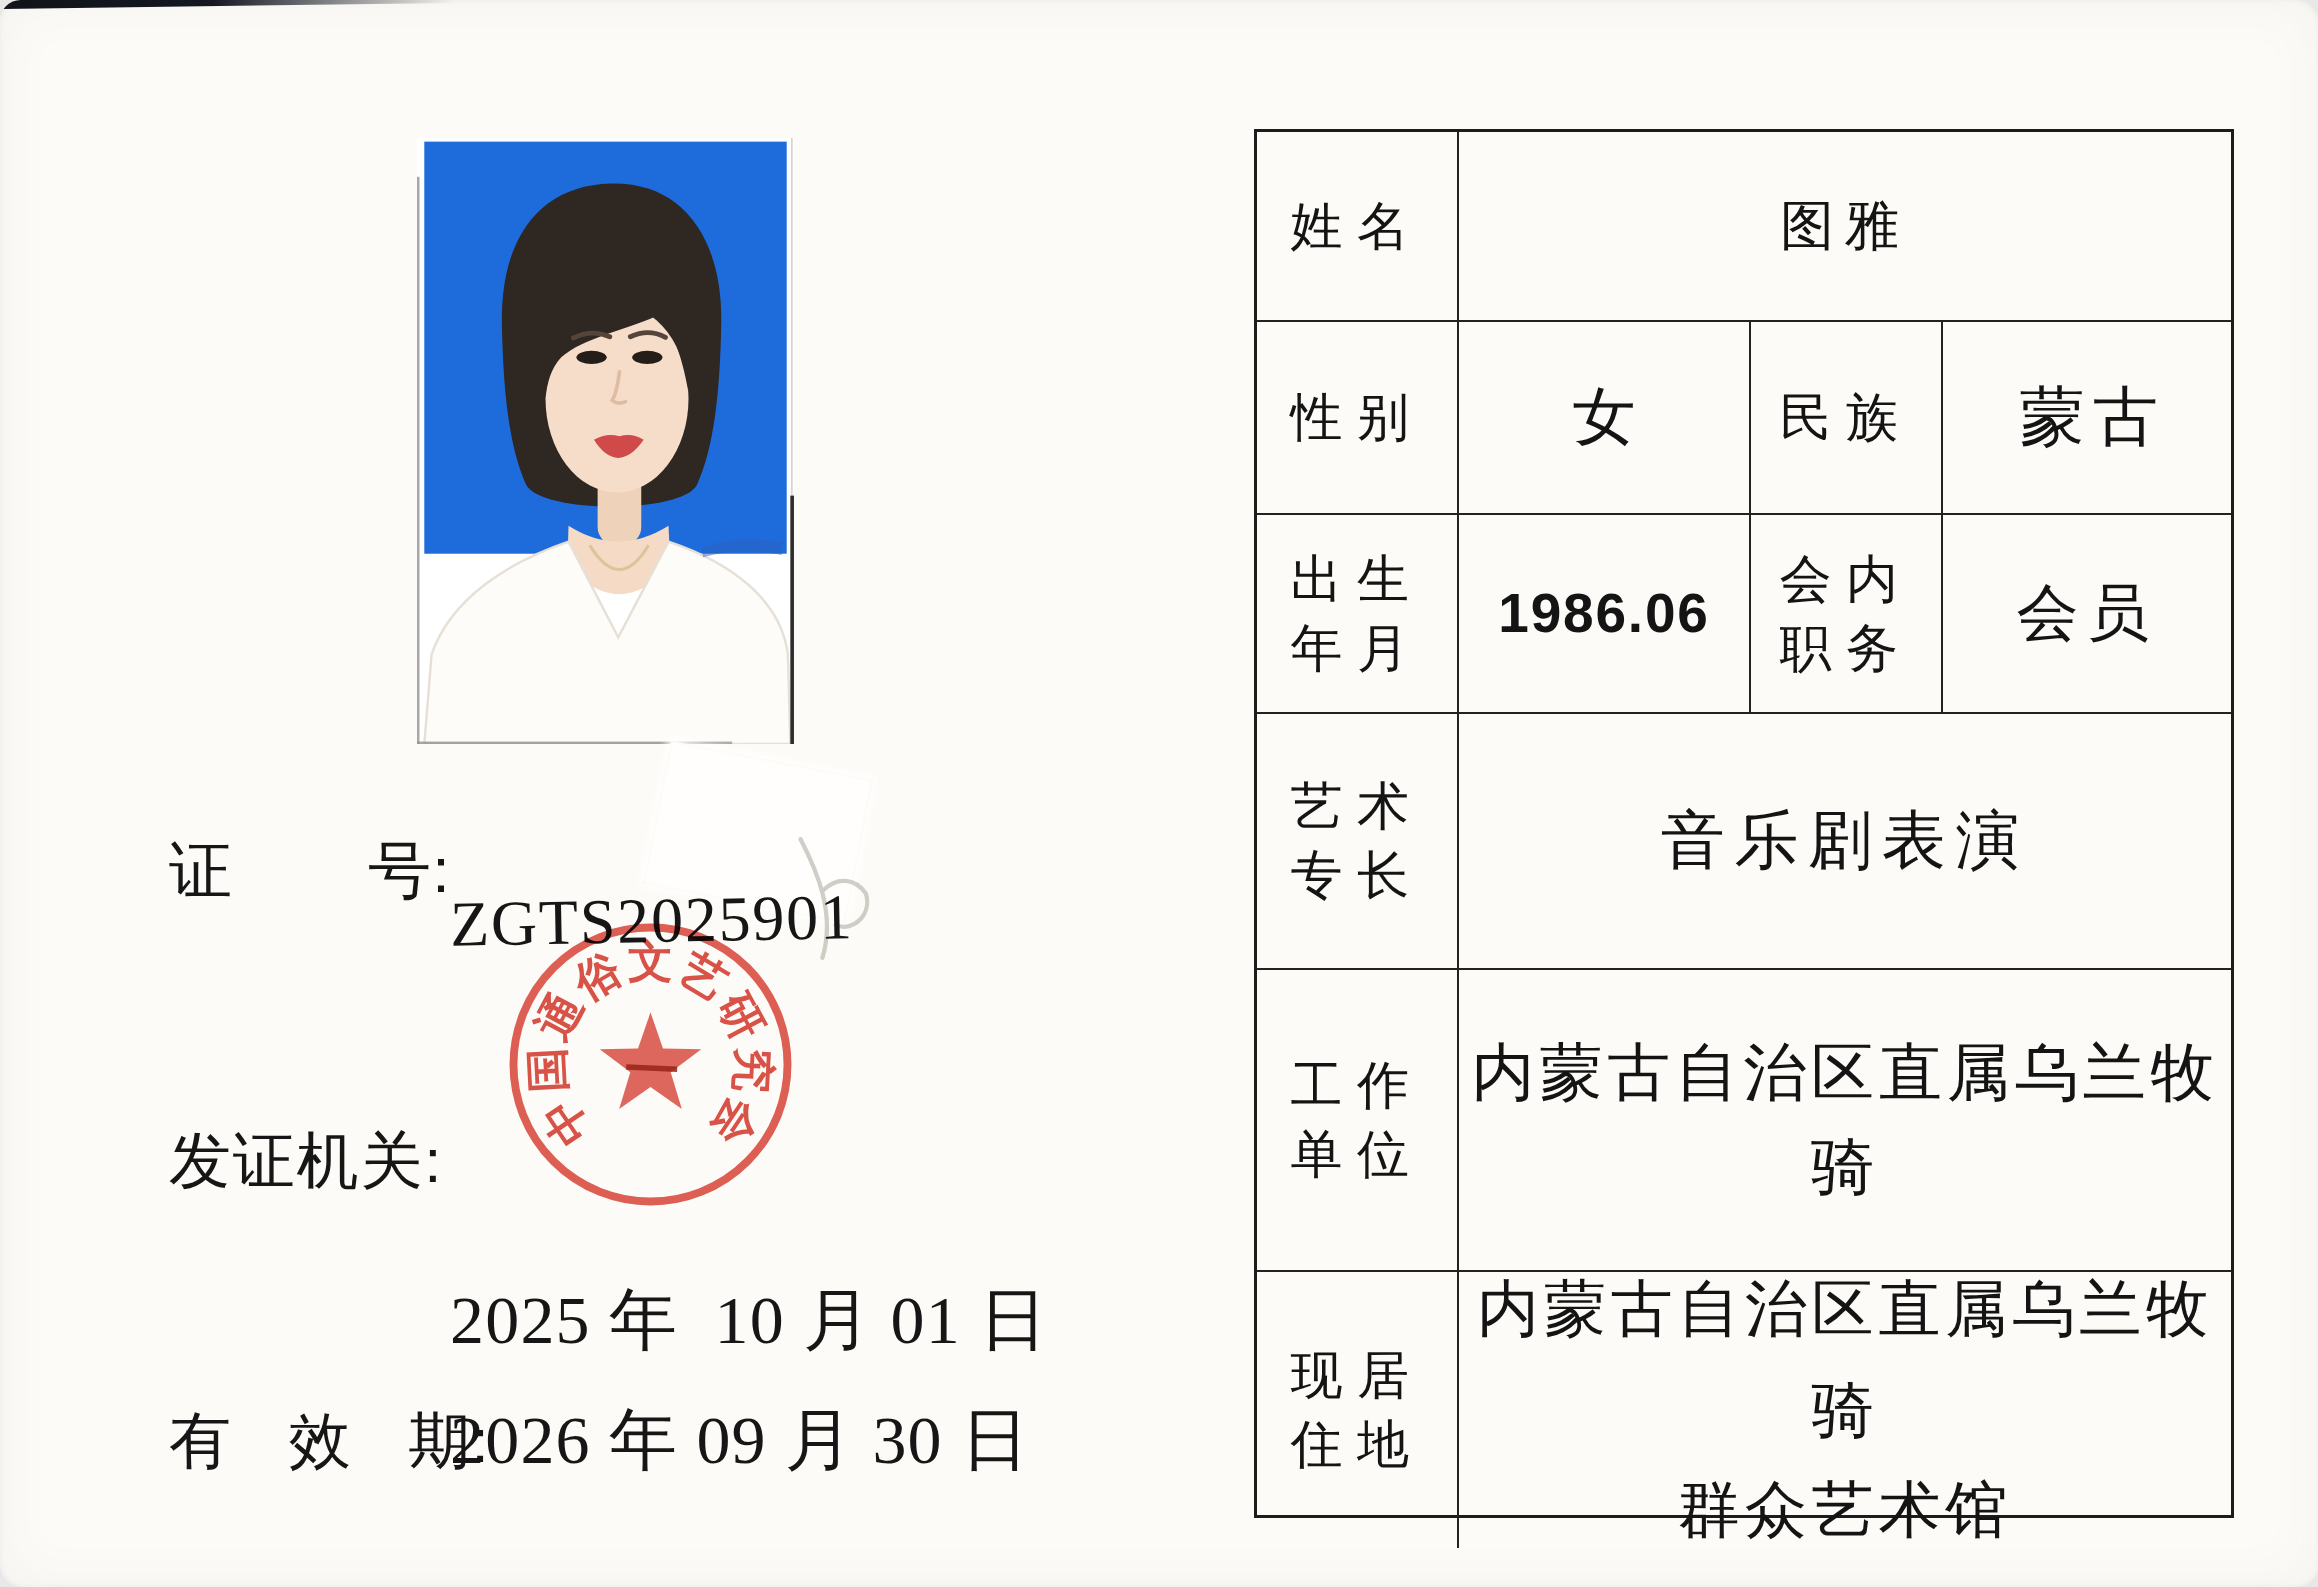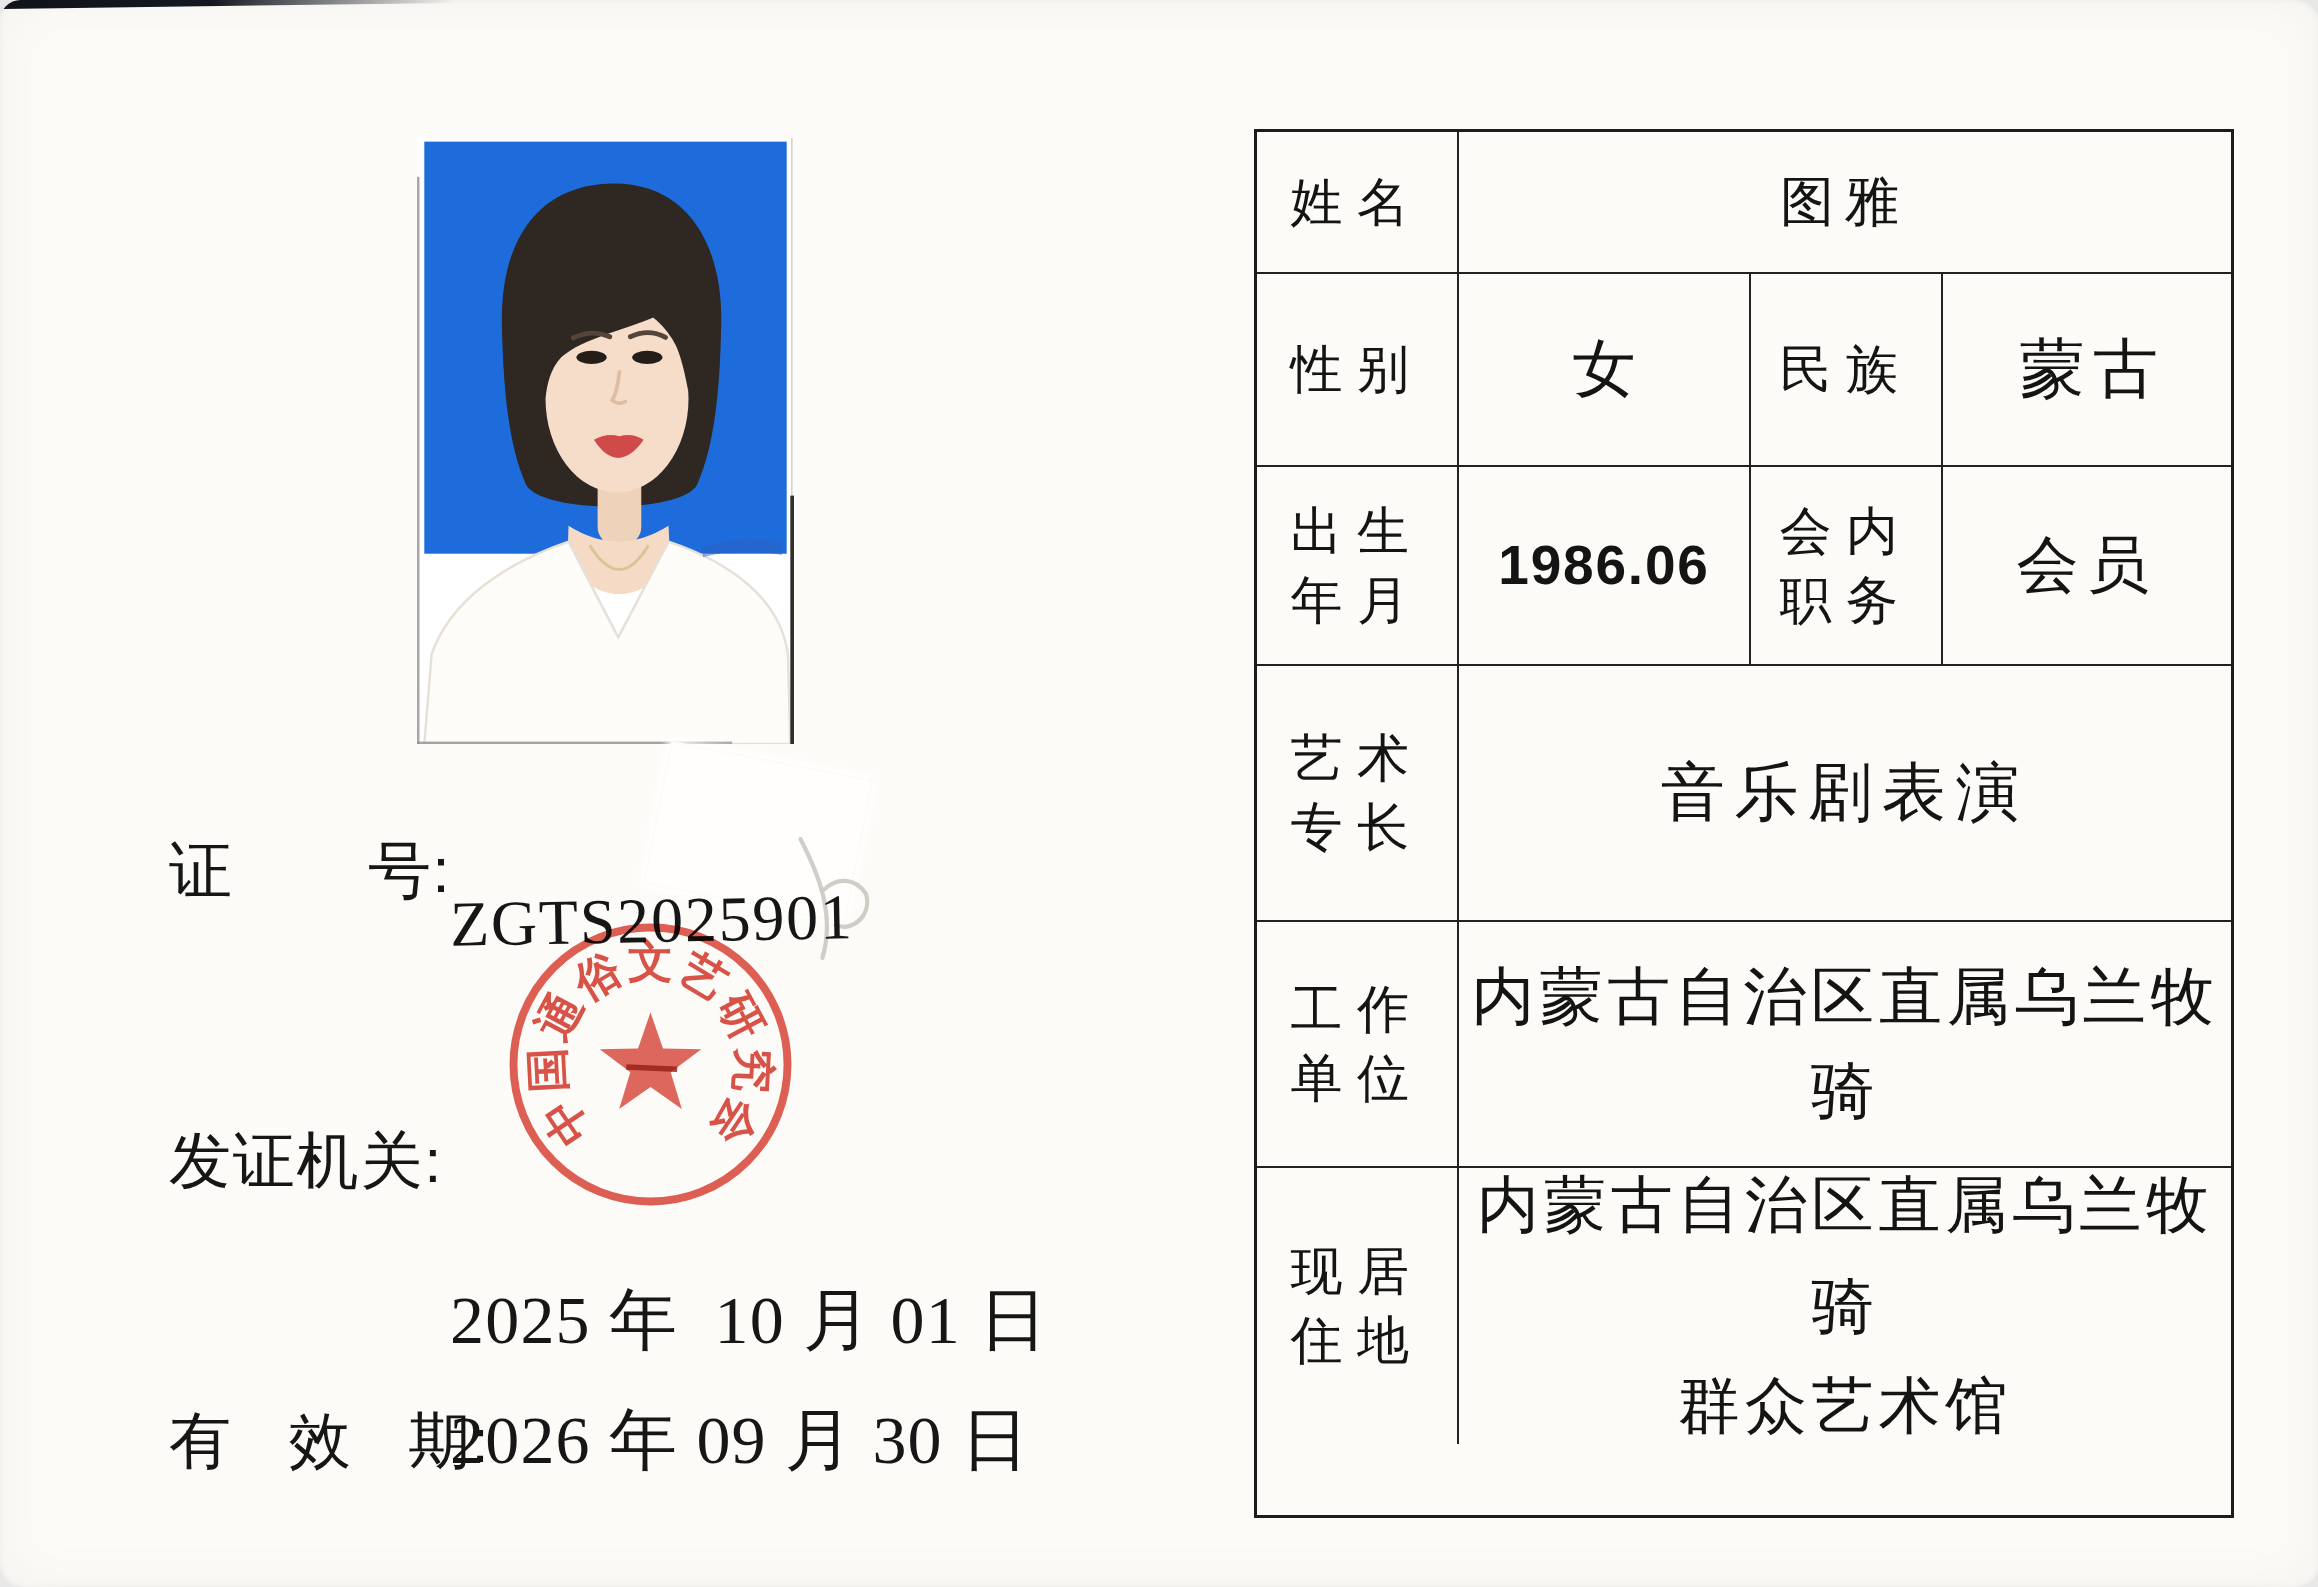--- a/index.html
+++ b/index.html
@@ -134,21 +134,21 @@
         <text class="stamp-ch" transform="translate(380.9 335.1) rotate(124.0)" fill="#d8453a">会</text>
       </g>
   </svg>
 
   <div class="ltext issue-value">2025 年  10 月 01 日</div>
   <div class="ltext valid-label">有 效 期:</div>
   <div class="ltext valid-value">2026 年 09 月 30 日</div>
 
   <div class="info-table">
 
-    <div class="trow" style="height:140px">
+    <div class="trow" style="height:188px">
       <div class="cell w-label">
         <span class="lab">姓名</span>
       </div>
       <div class="cell w-rest">
         <span class="val v-name">图雅</span>
       </div>
     </div>
 
     <div class="trow" style="height:193px">
       <div class="cell w-label">
@@ -185,21 +185,21 @@
     <div class="trow" style="height:256px">
       <div class="cell w-label">
         <span class="lab">艺术</span>
         <span class="lab">专长</span>
       </div>
       <div class="cell w-rest">
         <span class="val v-spec">音乐剧表演</span>
       </div>
     </div>
 
-    <div class="trow" style="height:246px">
+    <div class="trow" style="height:302px">
       <div class="cell w-label">
         <span class="lab">工作</span>
         <span class="lab">单位</span>
       </div>
       <div class="cell w-rest">
         <span class="val v-work">内蒙古自治区直属乌兰牧骑</span>
       </div>
     </div>
 
     <div class="trow" style="height:278px">

